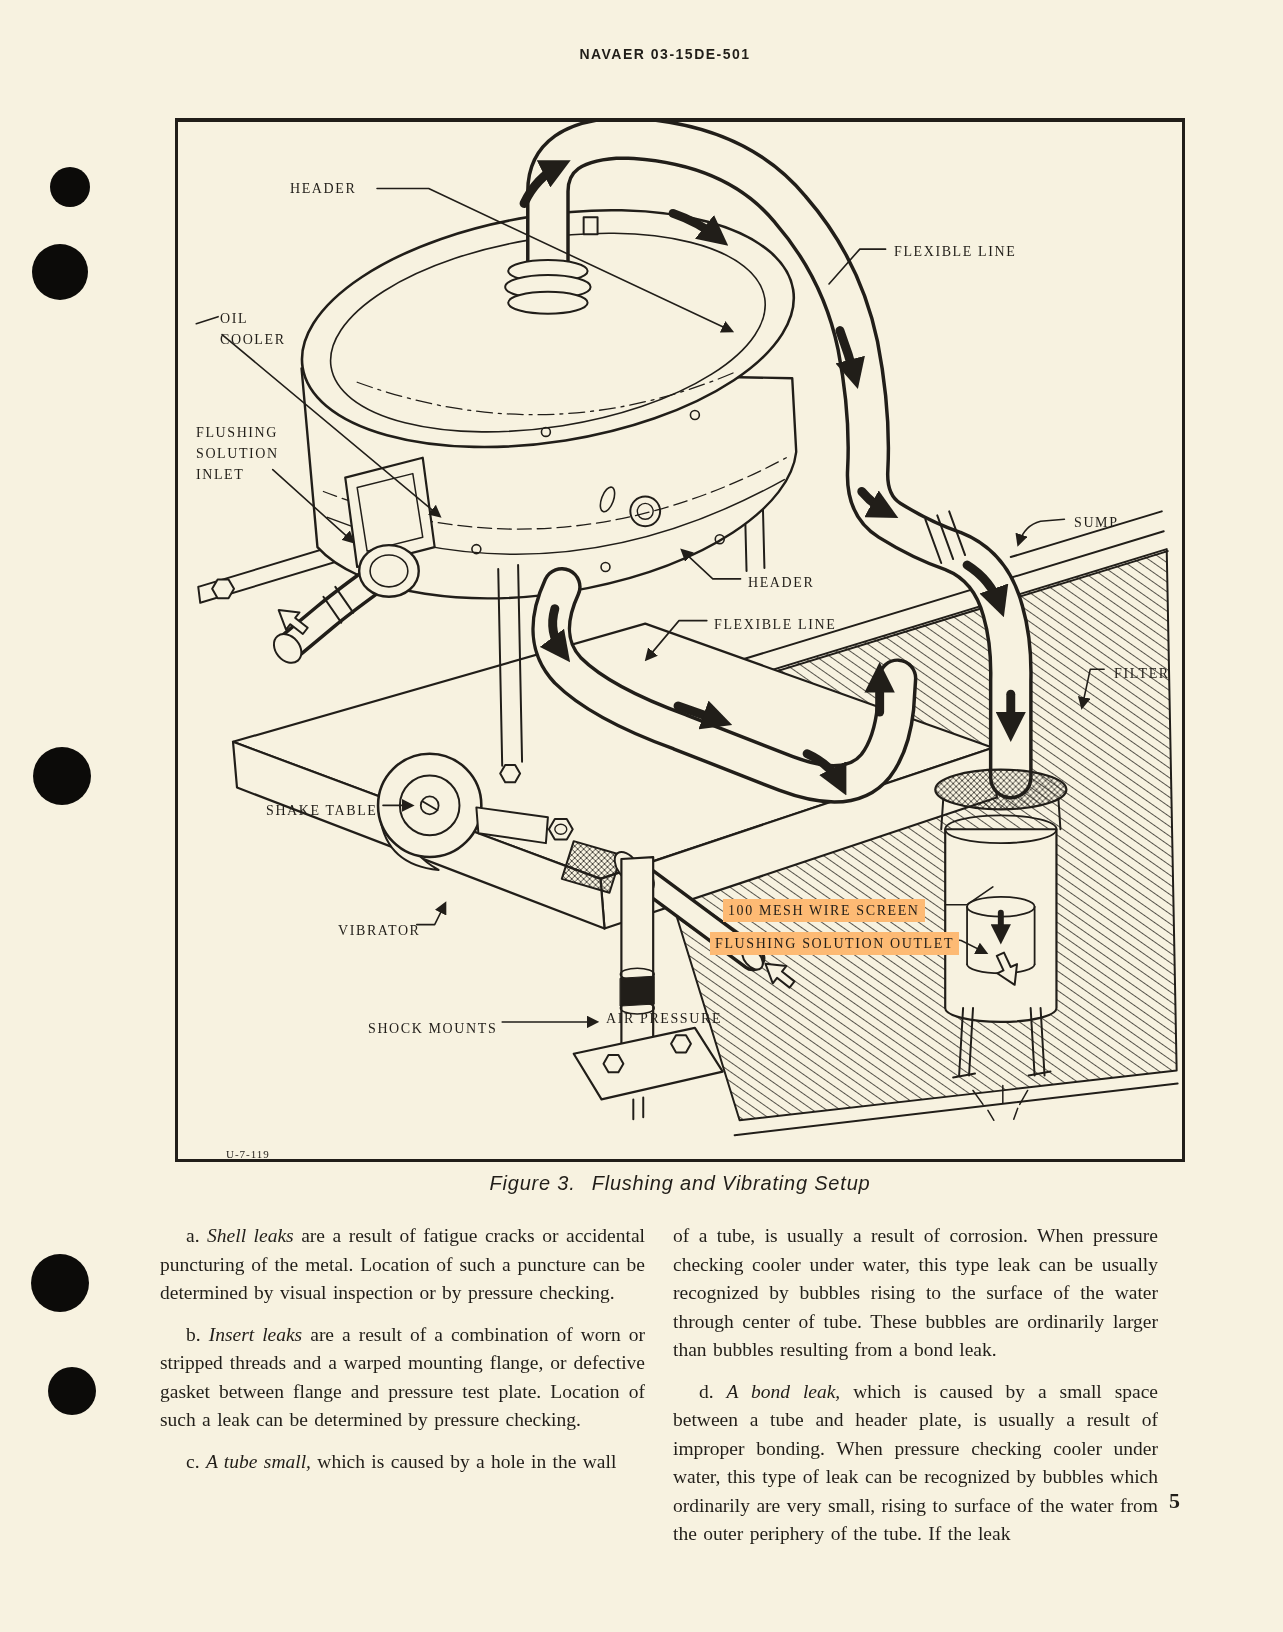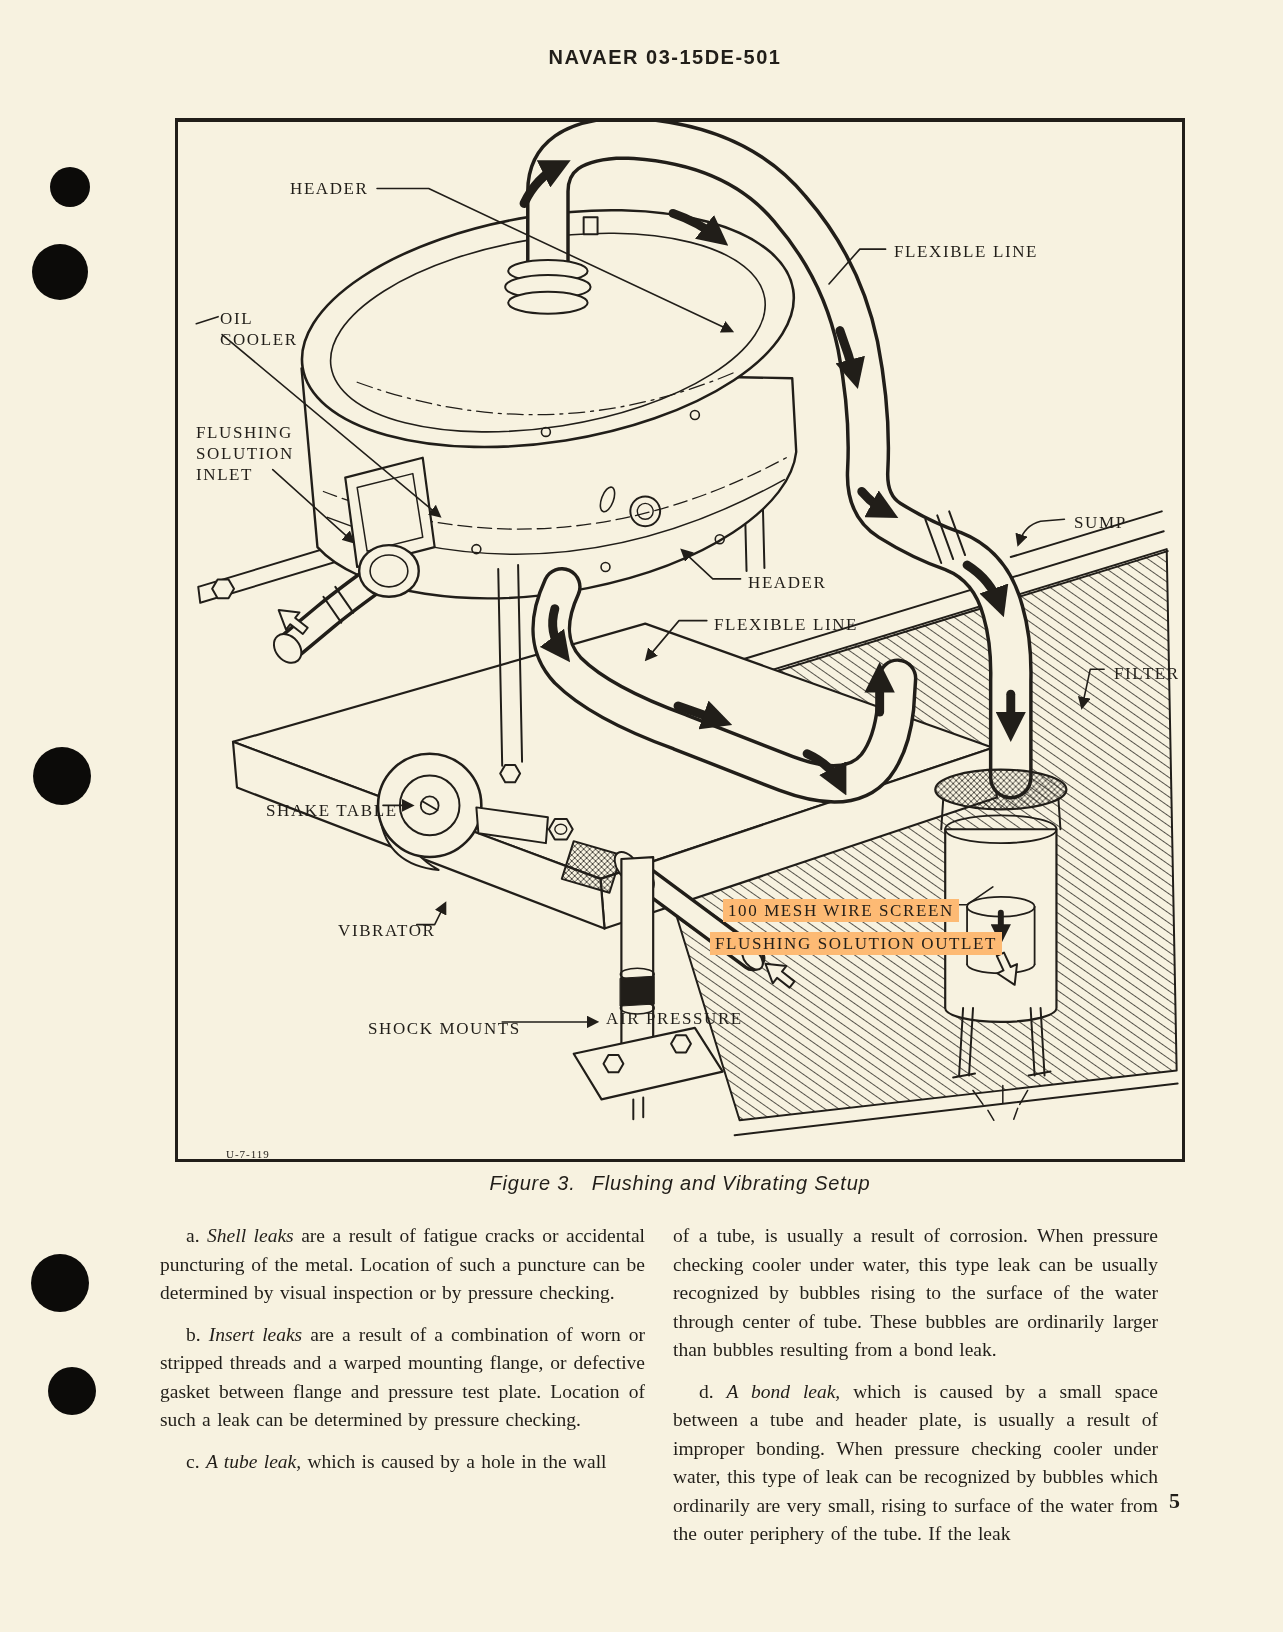--- a/index.html
+++ b/index.html
@@ -11,32 +11,32 @@
   
   .hole{position:absolute;background:#0c0b09;border-radius:50%;}
   .h1{left:50px;top:167px;width:40px;height:40px;}
   .h2{left:32px;top:244px;width:56px;height:56px;}
   .h3{left:33px;top:747px;width:58px;height:58px;}
   .h4{left:31px;top:1254px;width:58px;height:58px;}
   .h5{left:48px;top:1367px;width:48px;height:48px;}
   
   .doc-header{
     position:absolute;left:160px;top:46px;width:1010px;text-align:center;
-    font-family:"Liberation Sans",sans-serif;font-weight:700;font-size:20px;
+    font-family:"Liberation Sans",sans-serif;font-weight:700;font-size:14px;
     letter-spacing:1.5px;
   }
   
   .figure-box{
     position:absolute;left:175px;top:118px;width:1010px;height:1044px;
     border:3px solid #211e19;border-top-width:4px;box-sizing:border-box;
     background:#f7f2e0;
   }
   .figure-box svg{position:absolute;left:0;top:0;width:100%;height:100%;}
   .lbl{
-    position:absolute;font-family:"Liberation Serif",serif;font-size:17px;
+    position:absolute;font-family:"Liberation Serif",serif;font-size:14px;
     letter-spacing:1.6px;line-height:21px;white-space:nowrap;color:#211e19;
   }
   .lbl .ln{display:block;}
   .lbl-box{background:#fdba74;padding:1px 5px;}
   .plate{
     position:absolute;left:48px;top:1026px;font-size:11px;letter-spacing:1px;
     font-family:"Liberation Serif",serif;color:#211e19;
   }
   
   .caption{
@@ -272,21 +272,21 @@
   </div>
 
   <div class="caption">
     <span class="cap-fig">Figure 3.</span><span class="cap-title">Flushing and Vibrating Setup</span>
   </div>
 
   <div class="columns">
     <div class="col">
       <p class="para"><span class="plabel">a.</span> <span class="lead">Shell leaks</span><span> are a result of fatigue cracks or accidental puncturing of the metal. Location of such a puncture can be determined by visual inspection or by pressure checking.</span></p>
       <p class="para"><span class="plabel">b.</span> <span class="lead">Insert leaks</span><span> are a result of a combination of worn or stripped threads and a warped mounting flange, or defective gasket between flange and pressure test plate. Location of such a leak can be determined by pressure checking.</span></p>
-      <p class="para"><span class="plabel">c.</span> <span class="lead">A tube leak,</span><span> which is caused by a hole in the wall</span></p>
+      <p class="para"><span class="plabel">c.</span> <span class="lead">A tube small,</span><span> which is caused by a hole in the wall</span></p>
     </div>
     <div class="col">
       <p class="para cont"><span>of a tube, is usually a result of corrosion. When pressure checking cooler under water, this type leak can be usually recognized by bubbles rising to the surface of the water through center of tube. These bubbles are ordinarily larger than bubbles resulting from a bond leak.</span></p>
       <p class="para"><span class="plabel">d.</span> <span class="lead">A bond leak,</span><span> which is caused by a small space between a tube and header plate, is usually a result of improper bonding. When pressure checking cooler under water, this type of leak can be recognized by bubbles which ordinarily are very small, rising to surface of the water from the outer periphery of the tube. If the leak</span></p>
     </div>
   </div>
 
   <div class="pagenum">5</div>
 </div>
 

